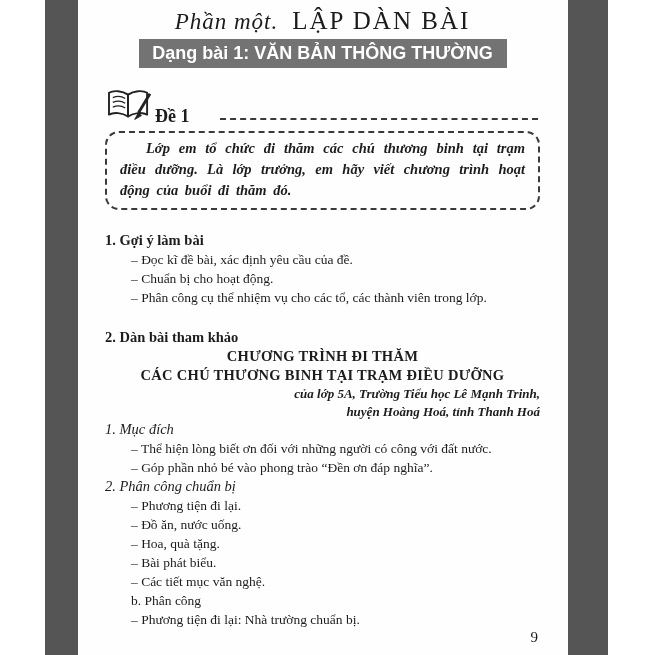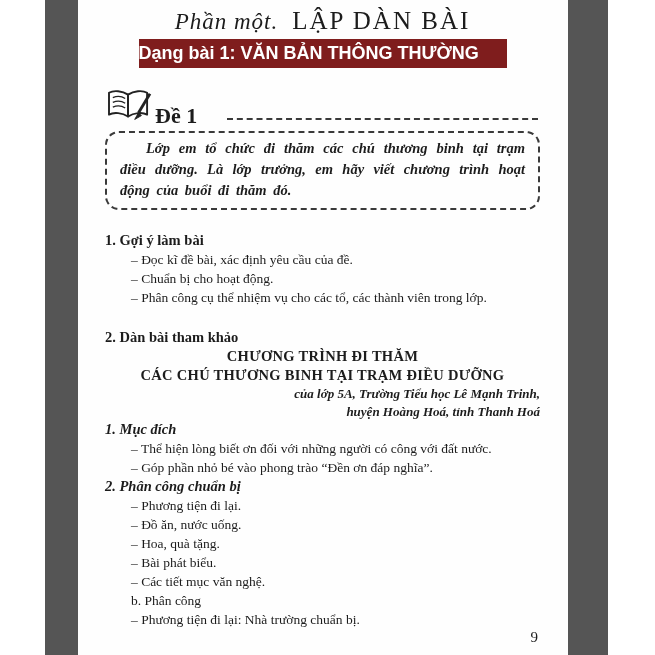--- a/index.html
+++ b/index.html
@@ -37,42 +37,42 @@
     letter-spacing: 1px;
     margin-right: 14px;
   }
   .part-main {
     font-size: 25px;
     letter-spacing: 2px;
   }
   .banner {
     margin: 4px auto 8px;
     width: 368px;
-    background: #7f1d1d;
+    background: #737373;
     color: #ffffff;
-    text-align: left;
+    text-align: center;
     font-family: "Liberation Sans", "DejaVu Sans", sans-serif;
     font-weight: bold;
     font-size: 18px;
     line-height: 29px;
     height: 29px;
     white-space: nowrap;
   }
 
   
   .de-row {
     display: flex;
     align-items: flex-end;
     margin-top: 16px;
     height: 44px;
   }
   .book-icon { width: 48px; height: 40px; flex: 0 0 auto; }
   .de-label {
     font-weight: bold;
-    font-size: 22px;
+    font-size: 18px;
     margin-left: 2px;
     line-height: 24px;
   }
   .de-dashes {
     flex: 1;
     border-top: 2px dashed #3a3a3a;
     margin: 0 2px 8px 30px;
   }
 
   
@@ -95,21 +95,21 @@
   .line {
     font-size: 13.5px;
     line-height: 19px;
     white-space: nowrap;
   }
   .line.h1b  { font-weight: bold; font-size: 14.5px; margin-top: 21px; }
   .line.item { padding-left: 26px; }
   .line.sub  { padding-left: 26px; }
   .line.cb   { text-align: center; font-weight: bold; font-size: 14.5px; letter-spacing: .3px; }
   .line.cbi  { text-align: right; font-weight: bold; font-style: italic; font-size: 13px; line-height: 17.5px; }
-  .line.hbi  { font-weight: bold; font-style: italic; font-size: 14.5px; }
+  .line.hbi  { font-weight: normal; font-style: italic; font-size: 14.5px; }
 
   .page-number {
     position: absolute;
     right: 30px;
     bottom: 9px;
     font-size: 15px;
   }
 </style>
 </head>
 <body>

